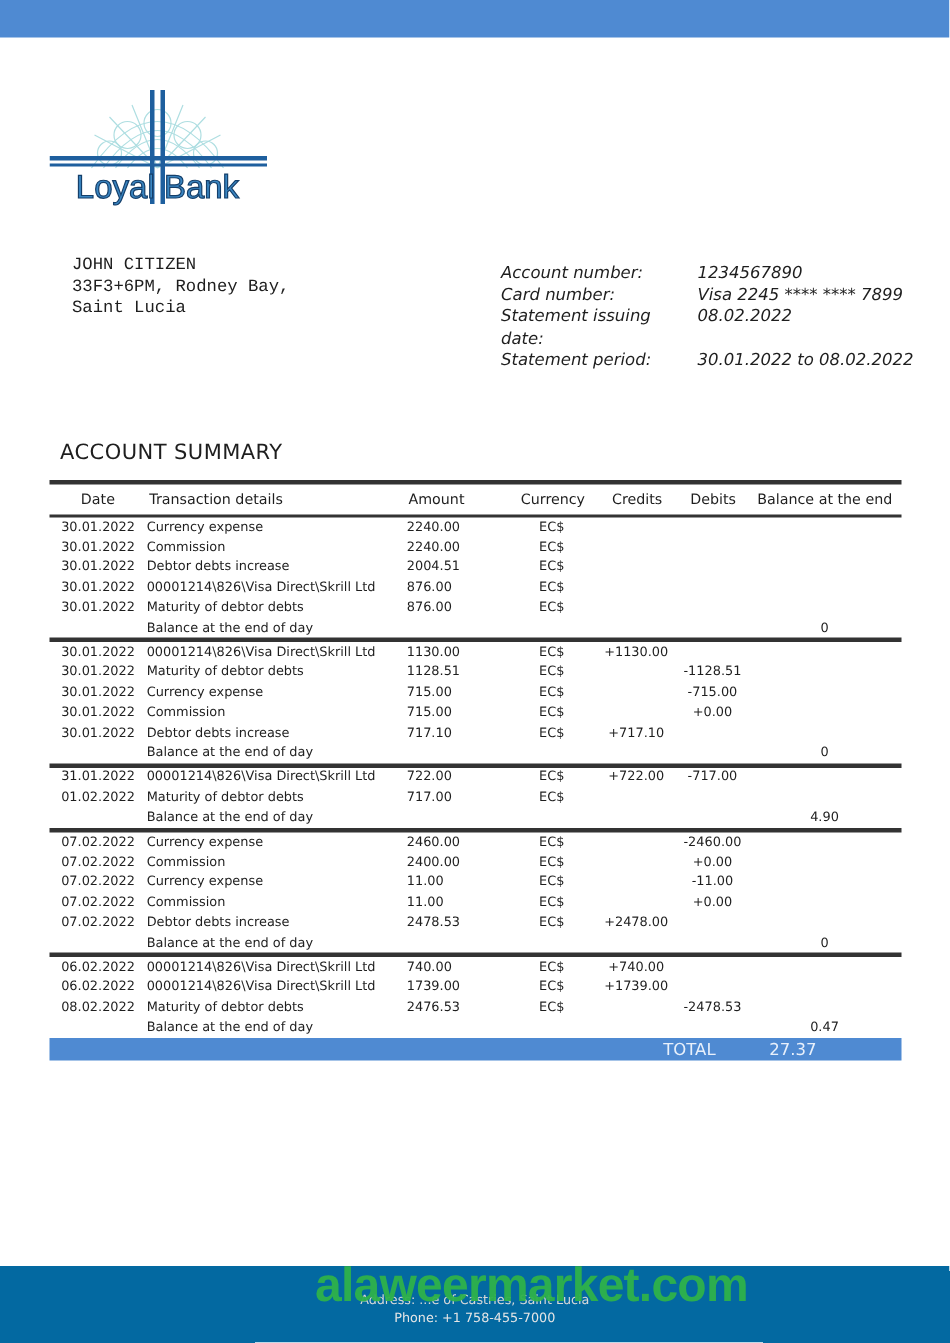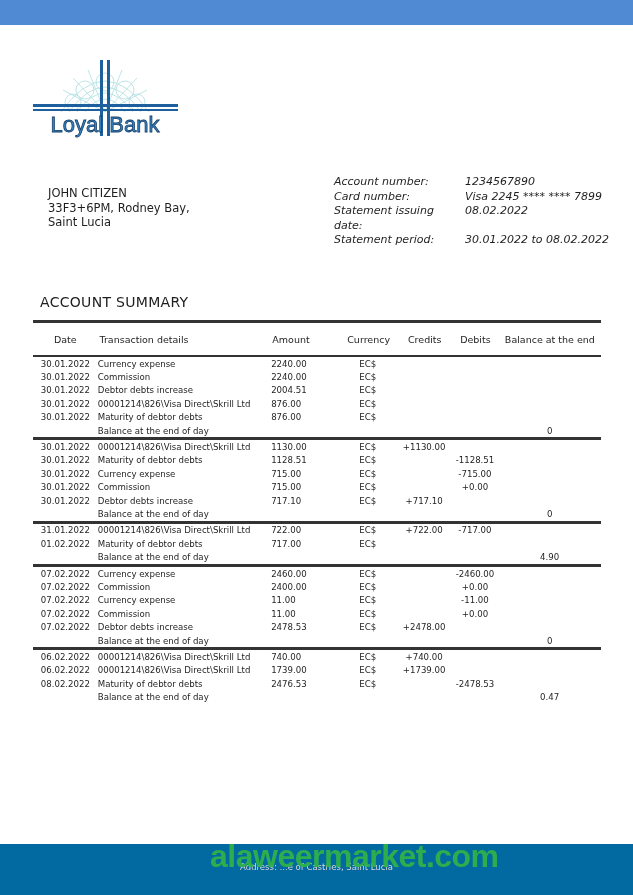--- a/index.html
+++ b/index.html
@@ -1,28 +1,28 @@
 <!DOCTYPE html>
 <html><head>
   <meta charset="utf-8">
   <style>
     html, body { margin: 0; padding: 0; }
     body { width: 633px; height: 895px; position: relative; background: #ffffff; font-family: "DejaVu Sans", sans-serif; color: #1e1e1e; overflow: hidden; }
     .top-bar { position: absolute; left: 0; top: 0; width: 633px; height: 25px; background: #4f8ad2; }
     .logo { position: absolute; left: 33px; top: 60px; width: 145px; height: 80px; text-align: center; }
-    .customer { position: absolute; left: 48px; top: 186px; font-size: 11.5px; line-height: 14.5px; }
+    .customer { position: absolute; left: 48px; top: 170px; font-size: 11.5px; line-height: 14.5px; font-family: Liberation Mono, monospace; }
     .acct { position: absolute; left: 334px; top: 175px; font-size: 11px; line-height: 14.5px; }
     .acct .row { display: flex; font-style: italic; }
     .acct .lbl { width: 131px; }
     .summary-title { position: absolute; left: 40px; top: 294px; font-size: 14px; letter-spacing: 0.3px; }
     .table { position: absolute; left: 33px; top: 320px; width: 568px; font-size: 8.6px; }
     .thick { height: 3px; background: #333333; }
     .thin { height: 2px; background: #333333; }
     .hdr, .tr { display: flex; align-items: center; }
-    .hdr { height: 32px; font-size: 9.5px; }
+    .hdr { height: 20px; font-size: 9.5px; }
     .tr { height: 13.4px; }
     .c-date { width: 65px; text-align: center; }
     .c-det { width: 172px; padding-left: 0; }
     .c-amt { width: 68px; padding-left: 2px; }
     .c-cur { width: 58px; text-align: center; }
     .c-cred { width: 55px; text-align: center; }
     .c-deb { width: 47px; text-align: center; }
     .c-bal { width: 103px; text-align: center; }
     .hdr .c-det { padding-left: 2px; }
     .total-bar { display: flex; height: 15px; background: #4f8ad2; color: #e8f0fb; font-size: 11px; align-items: center; }
@@ -319,18 +319,24 @@
           <div class="c-bal"></div>
         </div>
         <div class="tr">
           <div class="c-date"></div>
           <div class="c-det">Balance at the end of day</div>
           <div style="width: 230px;"></div>
           <div class="c-bal">0.47</div>
         </div>
       </div>
     </div>
+  <div class="total-bar">
+    <div class="spacer"></div>
+    <div class="t-lbl">TOTAL</div>
+    <div class="t-val">27.37</div>
+  </div>
 </div>
 
 <div class="footer">
   <div class="addr">Address: ...e of Castries, Saint Lucia</div>
+  <div class="phone">Phone: +1 758-455-7000</div>
 </div>
 <div class="watermark">alaweermarket.com</div>
 
 </body></html>

